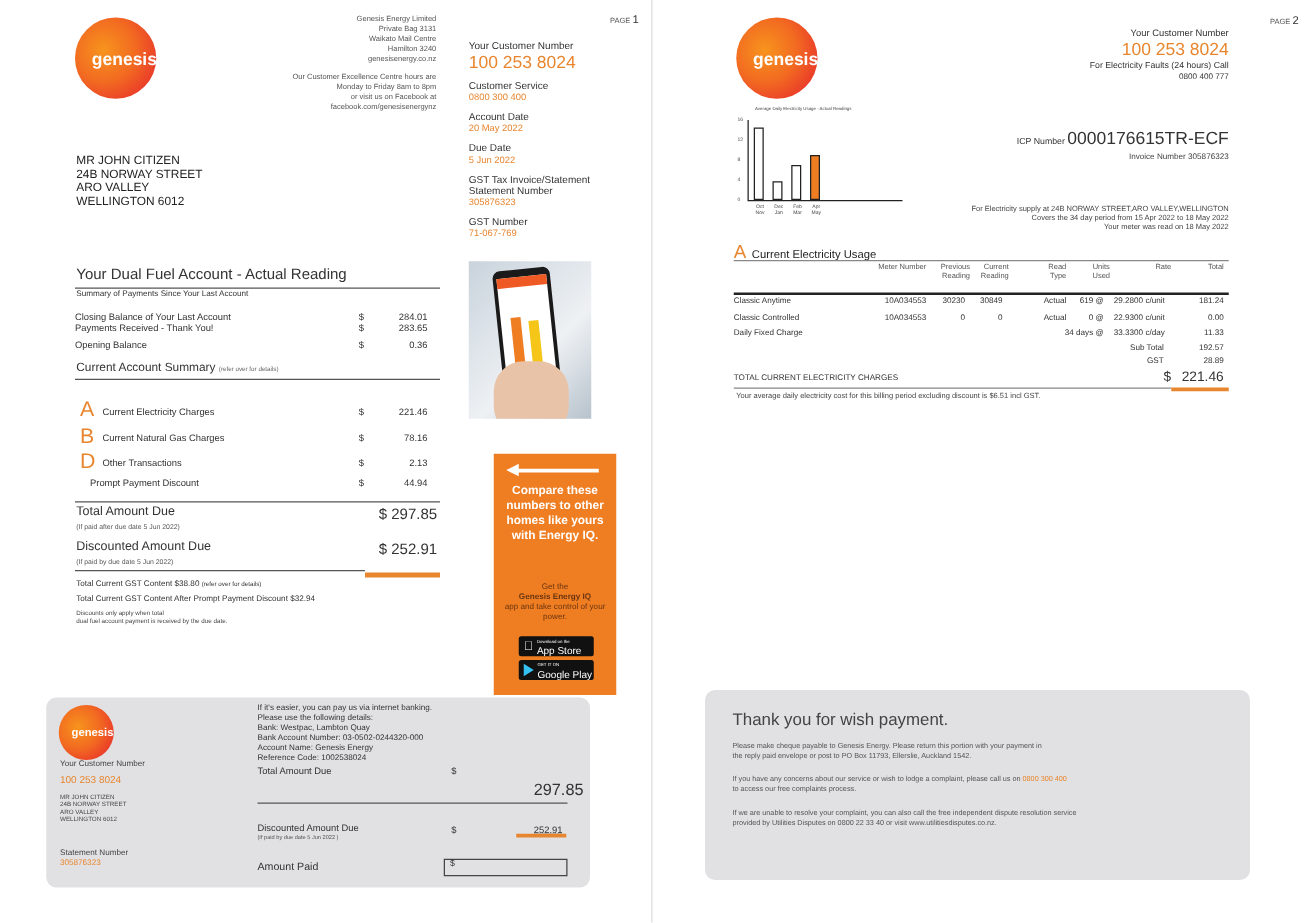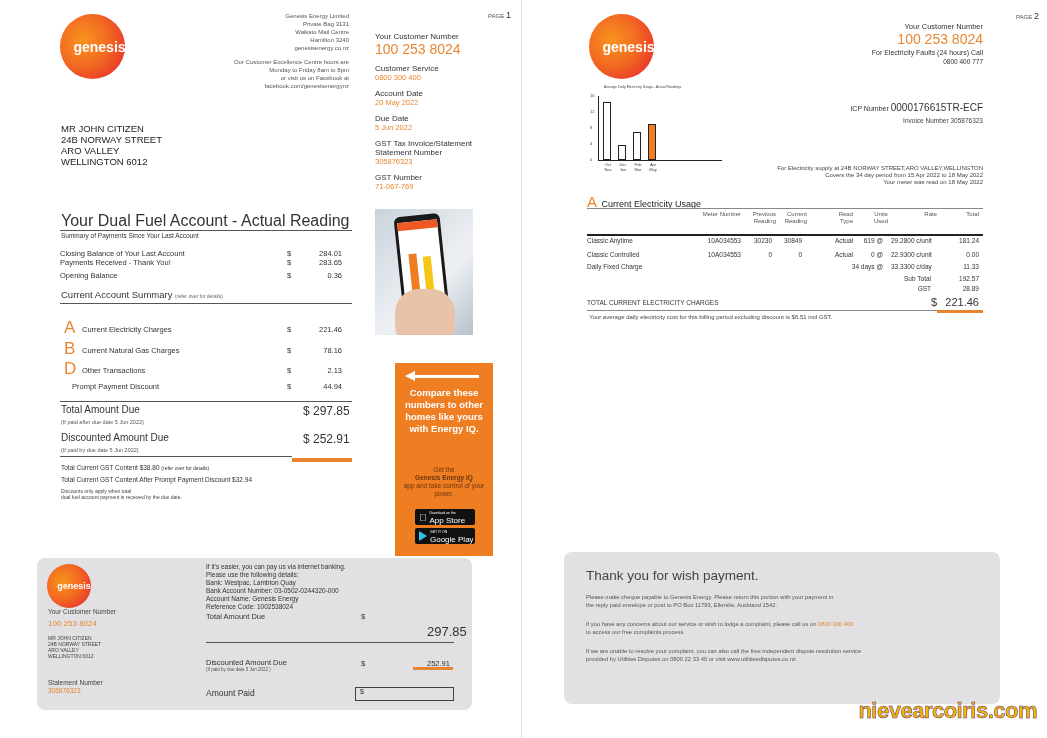--- a/index.html
+++ b/index.html
@@ -88,21 +88,21 @@
     <div class="val-or">5 Jun 2022</div>
     <div style="height:7px"></div>
     <div class="lbl">GST Tax Invoice/Statement</div>
     <div class="lbl">Statement Number</div>
     <div class="val-or">305876323</div>
     <div style="height:7px"></div>
     <div class="lbl">GST Number</div>
     <div class="val-or">71-067-769</div>
   </div>
 
-  <div class="abs" style="left:61px;top:212px;font-size:16px;color:#333;">Your Dual Fuel Account - Actual Reading</div>
+  <div class="abs" style="left:61px;top:212px;font-size:12px;color:#333;">Your Dual Fuel Account - Actual Reading</div>
   <div class="hr" style="left:60px;top:230px;width:292px;"></div>
   <div class="abs" style="left:61px;top:232px;font-size:6.5px;color:#333;">Summary of Payments Since Your Last Account</div>
 
   <div class="row" style="top:249px;">
     <span>Closing Balance of Your Last Account</span>
     <span class="dol">$</span>
     <span class="amt">284.01</span>
   </div>
   <div class="row" style="top:258px;">
     <span>Payments Received - Thank You!</span>
@@ -256,21 +256,21 @@
   <div class="abs" style="right:64px;top:22px;text-align:right;">
     <div style="font-size:7.5px;color:#333;">Your Customer Number</div>
     <div class="orange" style="font-size:14px;line-height:17px;">100 253 8024</div>
     <div style="font-size:7px;color:#333;line-height:10px;">For Electricity Faults (24 hours) Call</div>
     <div style="font-size:6.5px;color:#333;">0800 400 777</div>
   </div>
 
   <div class="abs" style="right:64px;top:102px;text-align:right;">
     <div style="font-size:7px;color:#333;">
       <span>ICP Number</span>
-      <span style="font-size:10px;">0000176615TR-ECF</span>
+      <span style="font-size:14px;">0000176615TR-ECF</span>
     </div>
     <div style="font-size:6.5px;color:#444;margin-top:4px;">
       <span>Invoice Number</span>
       <span>305876323</span>
     </div>
   </div>
 
   <div class="abs" style="right:64px;top:165px;text-align:right;font-size:6px;line-height:7px;color:#444;">
     <div>For Electricity supply at 24B NORWAY STREET,ARO VALLEY,WELLINGTON</div>
     <div>Covers the 34 day period from 15 Apr 2022 to 18 May 2022</div>
@@ -374,14 +374,13 @@
         <span class="orange">0800 300 400</span>
       </div>
       <div>to access our free complaints process.</div>
     </div>
     <div class="abs" style="left:22px;top:96px;font-size:5.8px;line-height:7.5px;color:#555;">
       <div>If we are unable to resolve your complaint, you can also call the free independent dispute resolution service</div>
       <div>provided by Utilities Disputes on 0800 22 33 40 or visit www.utilitiesdisputes.co.nz.</div>
     </div>
   </div>
 
-  <div class="abs" style="right:10px;top:698px;font-size:22px;font-weight:bold;letter-spacing:-0.5px;color:#f3b500;-webkit-text-stroke:0.5px #5a2d82;">nievearcoiris.com</div>
 </div>
 
 </body></html>

